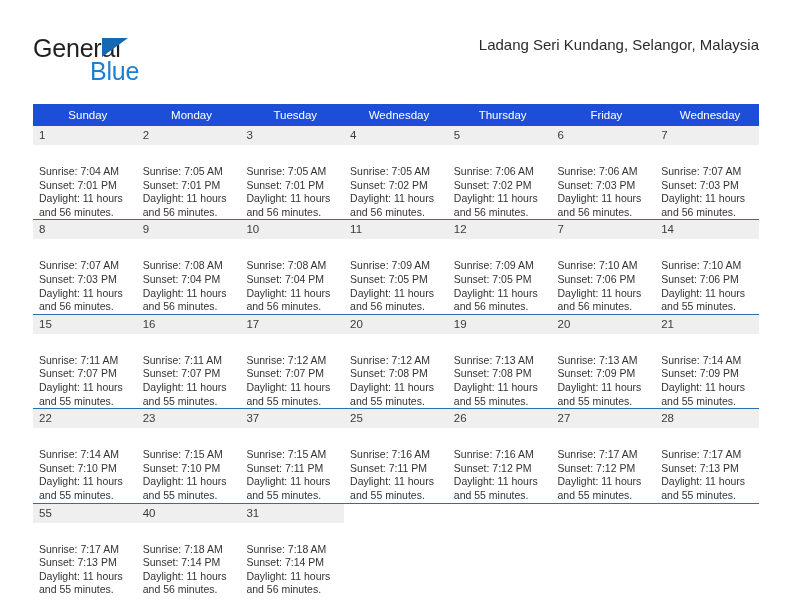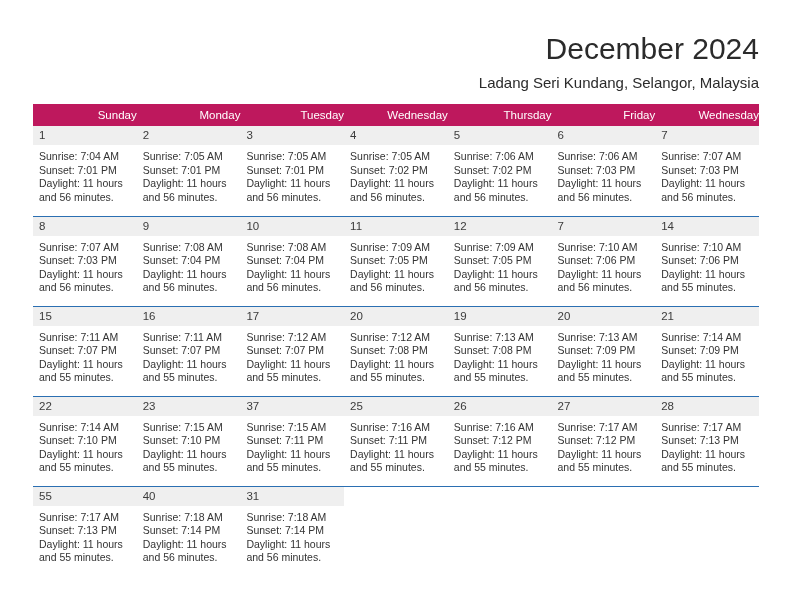--- a/index.html
+++ b/index.html
@@ -92,25 +92,25 @@
     left: 33px;
     top: 104px;
     width: 726px;
   }
   table.cal {
     width: 726px;
     border-collapse: collapse;
     table-layout: fixed;
   }
   table.cal th {
-    background: #be185d;
+    background: #1d4ed8;
     color: #ffffff;
     font-size: 11.5px;
     font-weight: normal;
-    text-align: right;
+    text-align: center;
     padding: 5px 0 5px 6px;
     height: 19px;
     box-sizing: border-box;
   }
   td.daycell {
     vertical-align: top;
     padding: 0;
     border-top: 1.4px solid #2b6fb2;
     height: 90px;
     box-sizing: border-box;
@@ -124,39 +124,43 @@
     color: #3b3b3b;
     padding: 4px 0 4px 6px;
     height: 19px;
     box-sizing: border-box;
     line-height: 11px;
   }
   .daynum.empty {
     background: transparent;
   }
   .dayinfo {
-    padding: 5px 6px 0 6px;
+    padding: 20px 6px 0 6px;
     font-size: 10.5px;
     line-height: 13.6px;
     color: #333333;
   }
   .dayinfo div {
     white-space: nowrap;
   }
 </style>
 </head>
 <body>
 
 <div class="page">
 
   <div class="header">
 
+    <div class="logo">
+      <span class="logo-general">General</span>
+      <span class="logo-triangle"></span>
+      <span class="logo-blue">Blue</span>
+    </div>
 
     <div class="titles">
-      <div class="cal-title">December 2024</div>
       <div class="cal-subtitle">Ladang Seri Kundang, Selangor, Malaysia</div>
     </div>
 
   </div>
 
   <div class="calendar">
     <table class="cal">
       <thead>
         <tr id="weekday-row">
             <th>Sunday</th>

